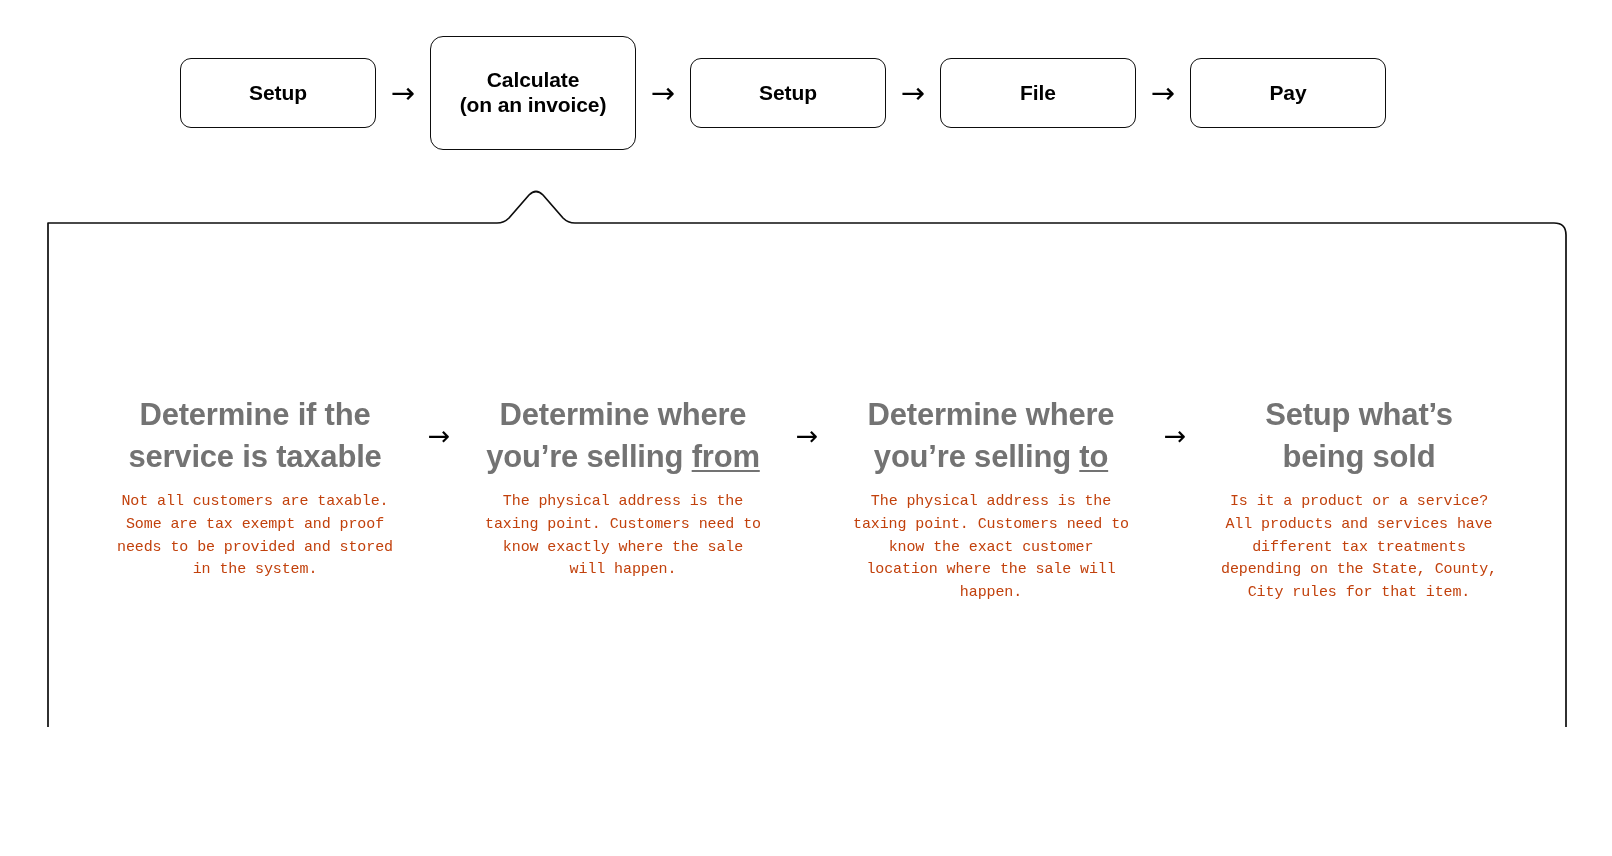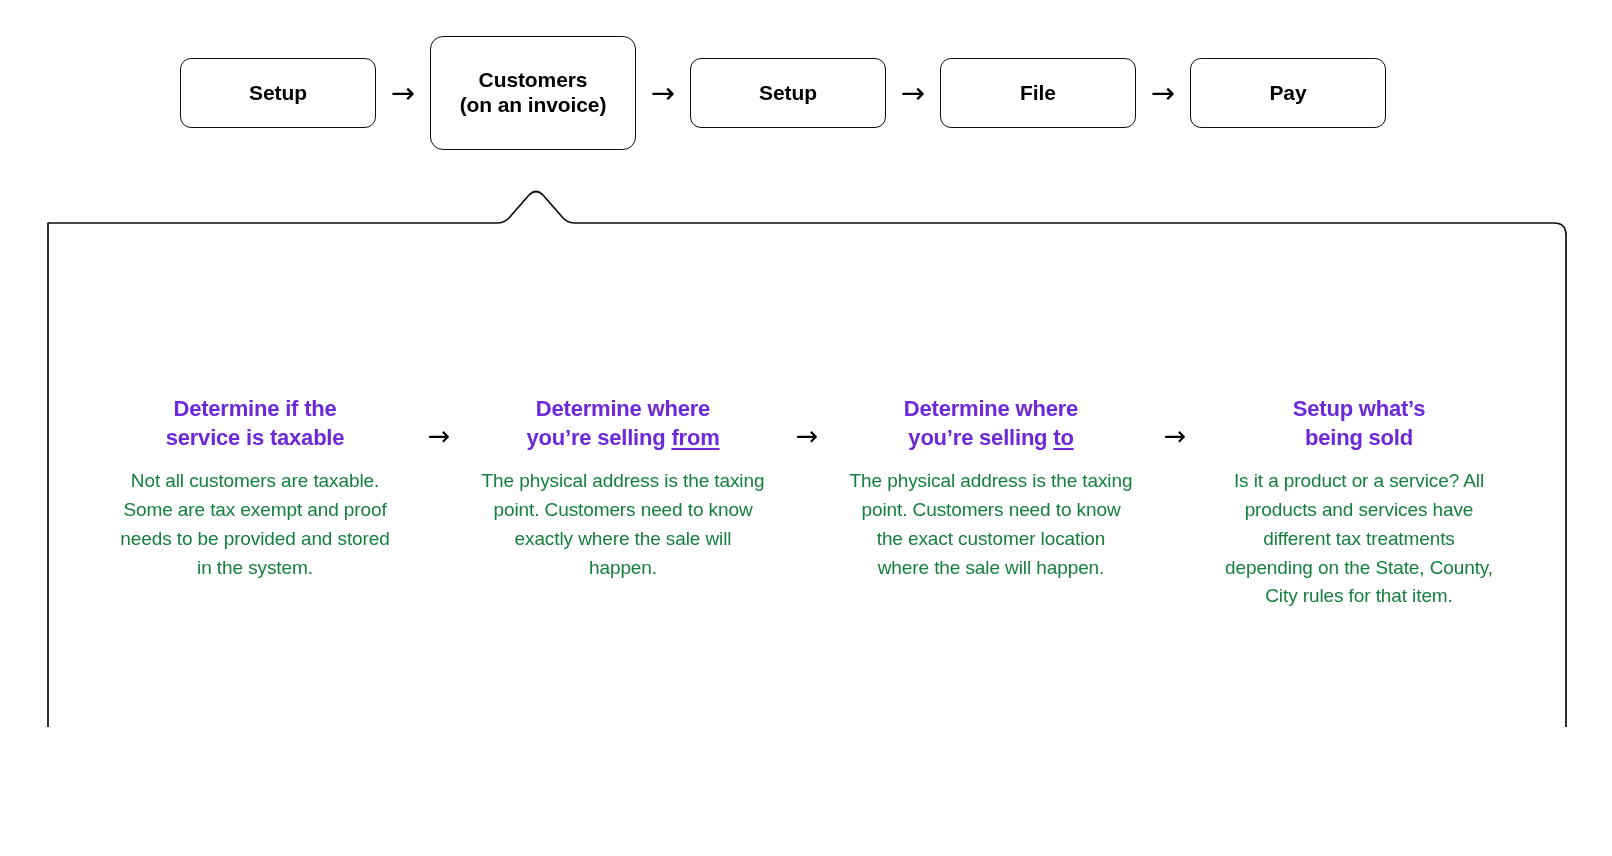--- a/index.html
+++ b/index.html
@@ -104,40 +104,41 @@
   .sub-step {
     box-sizing: border-box;
     width: 292px;
     flex: 0 0 auto;
     text-align: center;
     padding: 0 4px;
   }
 
   .sub-title {
     font-weight: 700;
-    font-size: 22px;
+    font-size: 31px;
     line-height: 1.34;
     letter-spacing: -0.2px;
-    color: #6d28d9;
+    color: #737373;
     margin: 0 0 14px 0;
   }
   .sub-title u {
     text-decoration: underline;
     text-underline-offset: 3px;
     text-decoration-thickness: 2px;
     text-align: center;
   }
 
   .sub-body {
     font-weight: 400;
-    font-size: 19px;
+    font-size: 15px;
     line-height: 1.52;
     letter-spacing: -0.1px;
-    color: #15803d;
+    color: #c2410c;
     margin: 0;
+    font-family: Liberation Mono, monospace;
   }
 
   .sub-arrow {
     flex: 0 0 auto;
     width: 76px;
     text-align: center;
     font-size: 27px;
     line-height: 1;
     color: #000000;
     padding-top: 28px;
@@ -152,21 +153,21 @@
   <div class="flow-row">
 
     <div class="flow-step">
       <span>Setup</span>
     </div>
 
     <div class="flow-arrow">→</div>
 
     <div class="flow-step tall">
       <span>
-        <span>Customers</span><br>
+        <span>Calculate</span><br>
         <span>(on an invoice)</span>
       </span>
     </div>
 
     <div class="flow-arrow">→</div>
 
     <div class="flow-step">
       <span>Setup</span>
     </div>
 

